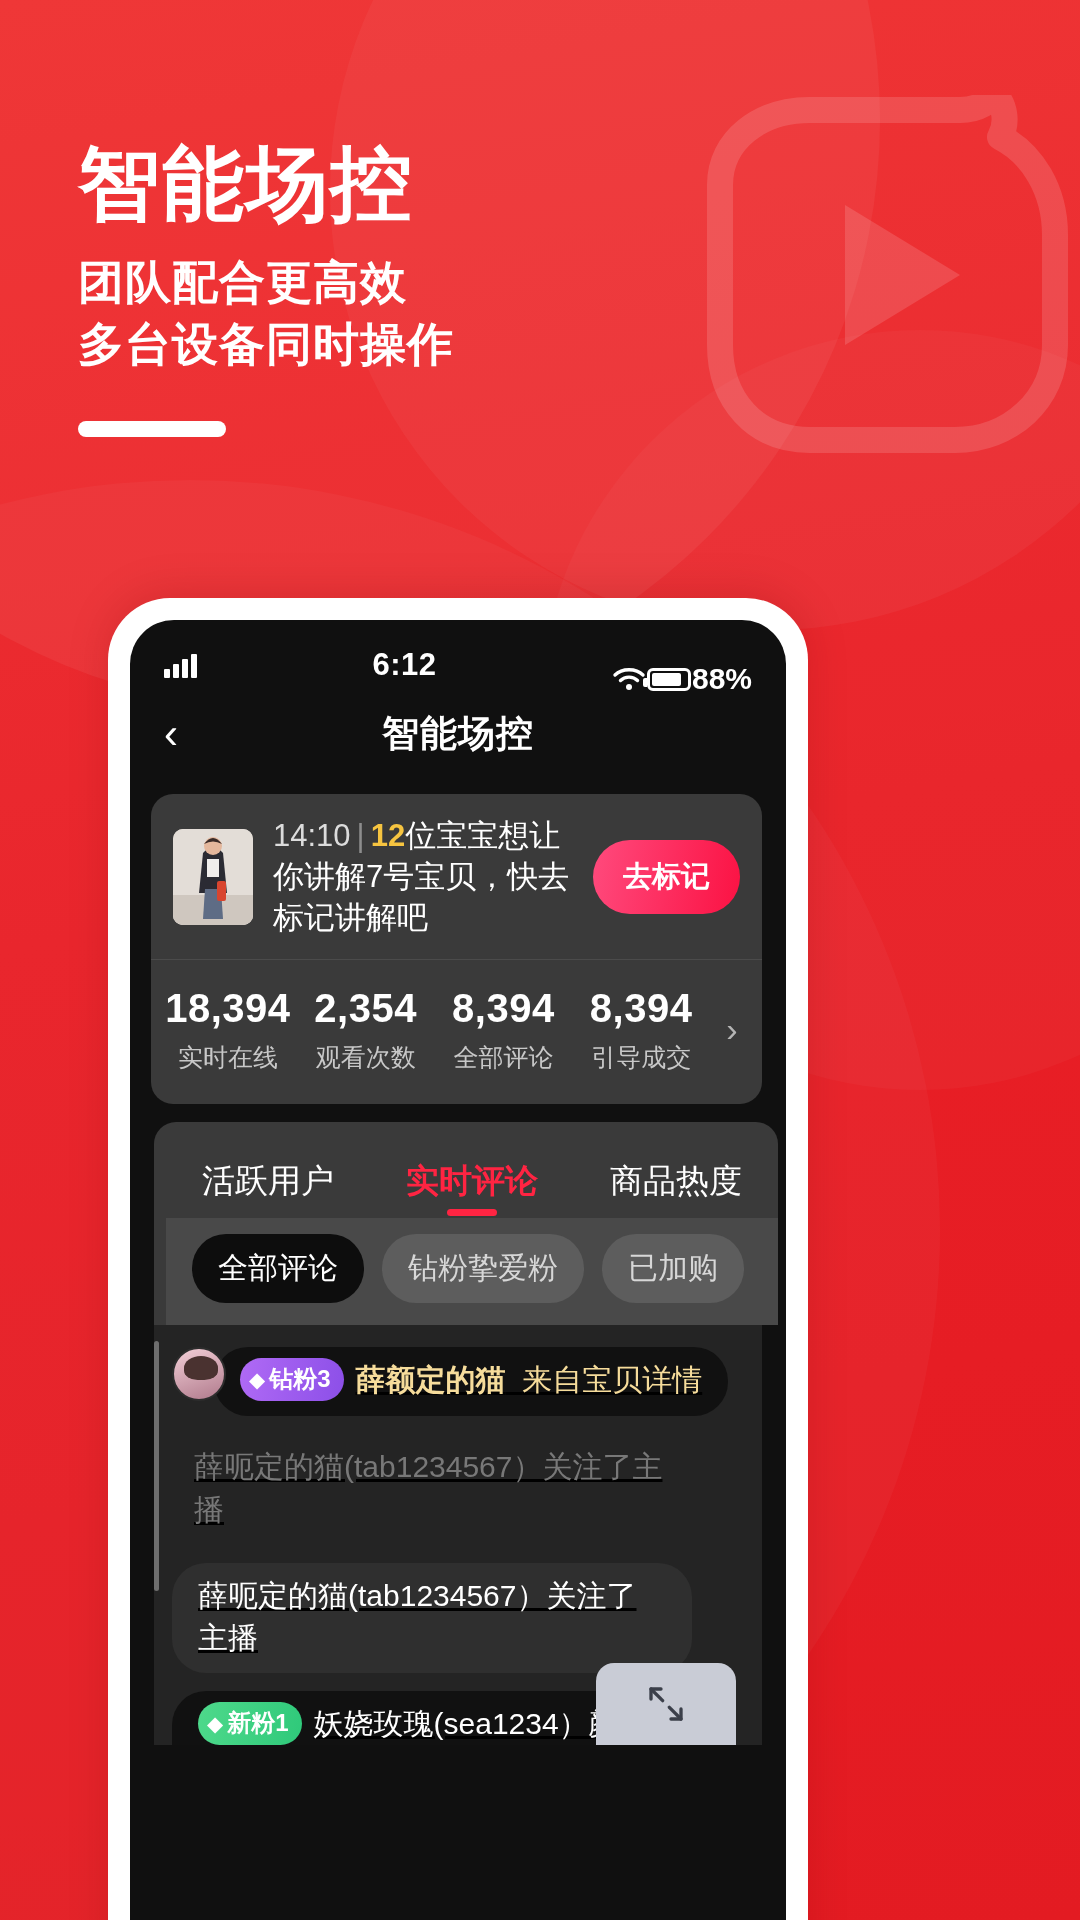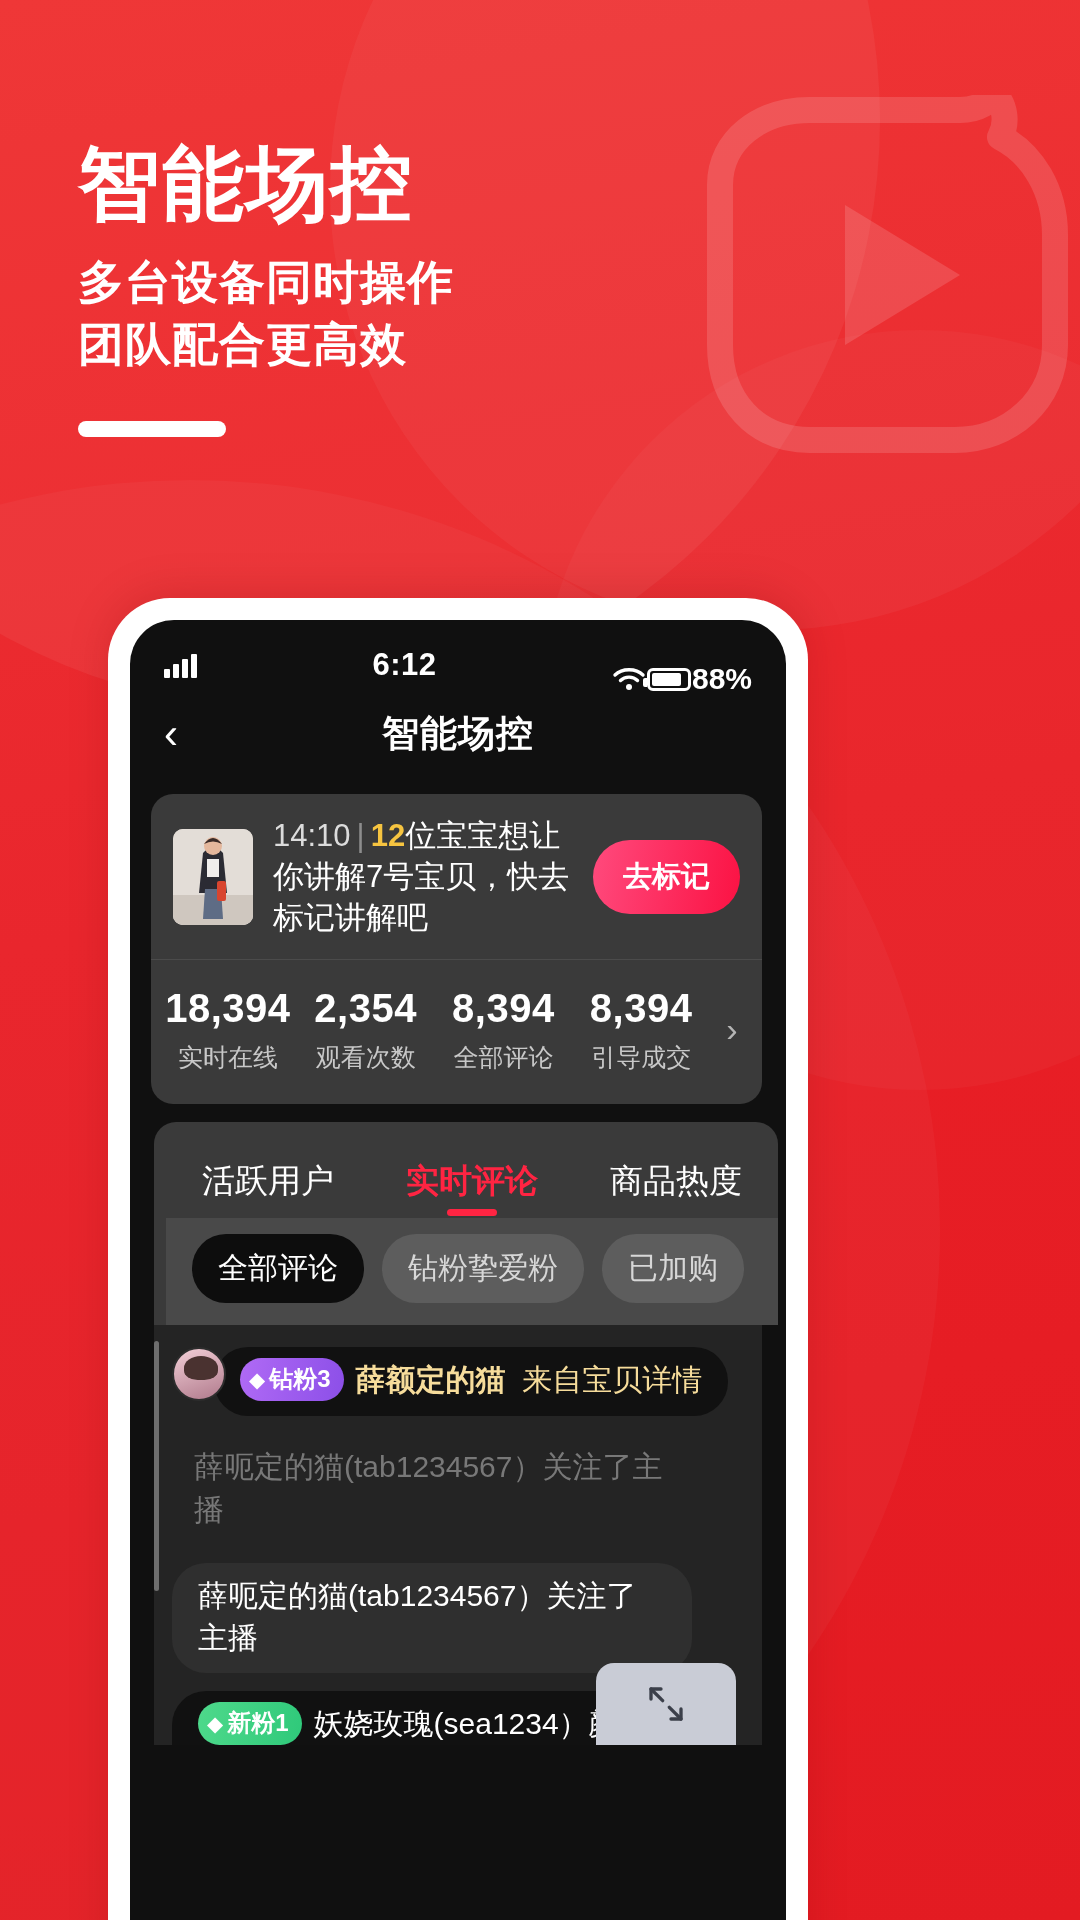--- a/index.html
+++ b/index.html
@@ -170,21 +170,21 @@
     padding:14px 26px; border-radius:34px;
     font-size:30px; color:#d7d7d7; background:#5d5d5d;
     white-space:nowrap;
   }
   .chip.active { background:#0d0d0d; color:#fff; }
 
   
   .feed {
     margin:0 24px; padding:22px 0 0 0;
     background:#242424;
-    height:420px; overflow:hidden; position:relative;
+    height:420px; overflow:hidden; position:relative;text-decoration:underline;
   }
   .scrollbar {
     position:absolute; left:0; top:16px; width:5px; height:250px;
     background:#6e6e6e; border-radius:3px;
   }
   .c-row { display:flex; align-items:flex-start; margin:0 0 18px 18px; }
   .c-avatar {
     flex:0 0 auto; width:54px; height:54px; border-radius:50%;
     background:linear-gradient(160deg,#f3cfd7,#b07a8c);
     margin-right:-12px; z-index:2; border:2px solid #2d2d2d;
@@ -238,22 +238,22 @@
 
   <svg class="ghost-logo" viewBox="0 0 430 380">
     <path d="M60 90 C60 45 100 15 150 15 L300 15 C320 15 330 5 335 0 C345 10 348 28 340 42 C372 58 395 95 395 140 L395 250 C395 305 350 345 295 345 L150 345 C95 345 60 305 60 250 Z" fill="none" stroke="#ffffff" stroke-width="26" stroke-linejoin="round" opacity="0.45"></path>
     <path d="M185 110 L300 180 L185 250 Z" fill="#ffffff" opacity="0.45"></path>
   </svg>
 </div>
 
 <div class="hero">
   <div class="hero-title">智能场控</div>
   <div class="hero-sub">
+    <div>团队配合更高效</div>
     <div>多台设备同时操作</div>
-    <div>团队配合更高效</div>
   </div>
   <div class="hero-rule"></div>
 </div>
 
 <div class="phone">
   <div class="screen">
 
     <div class="statusbar">
       <div class="sb-left">
         <span class="signal">

